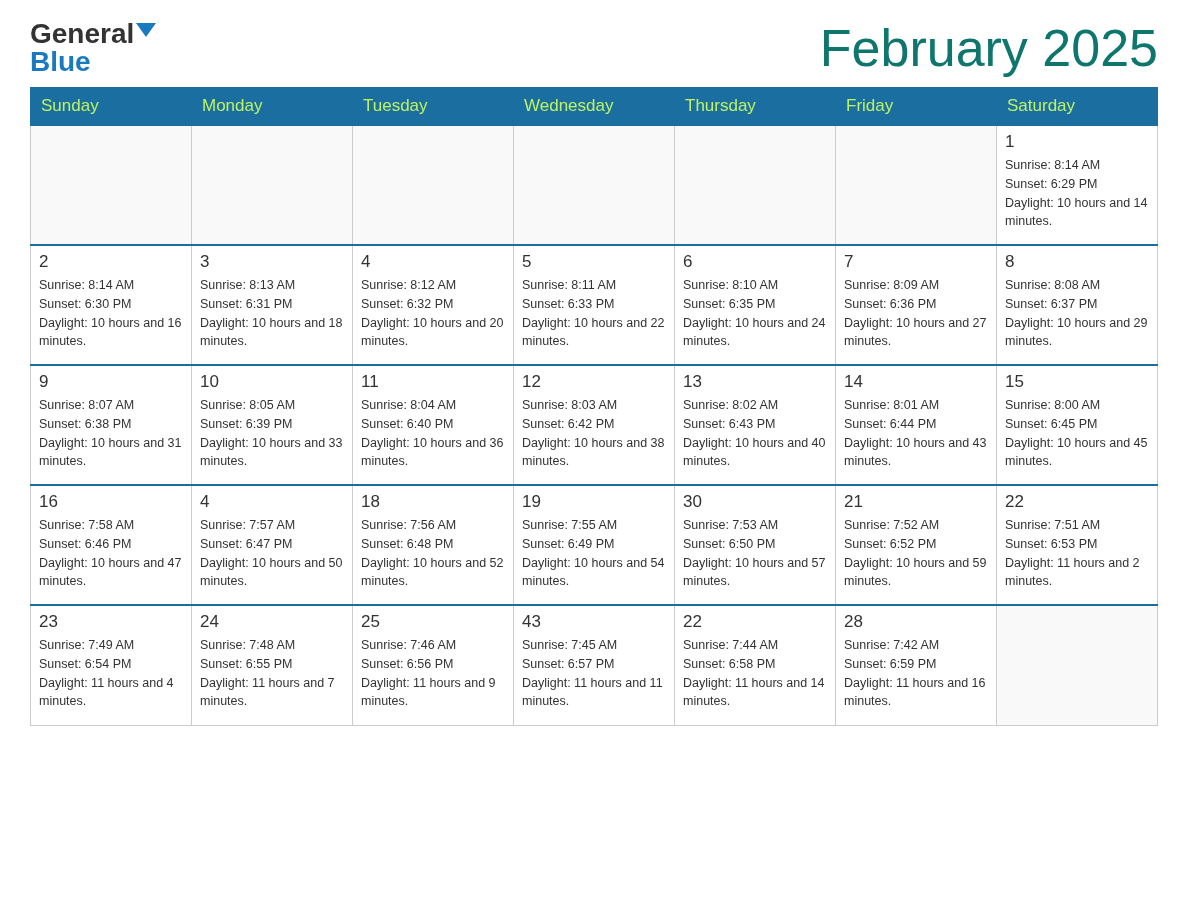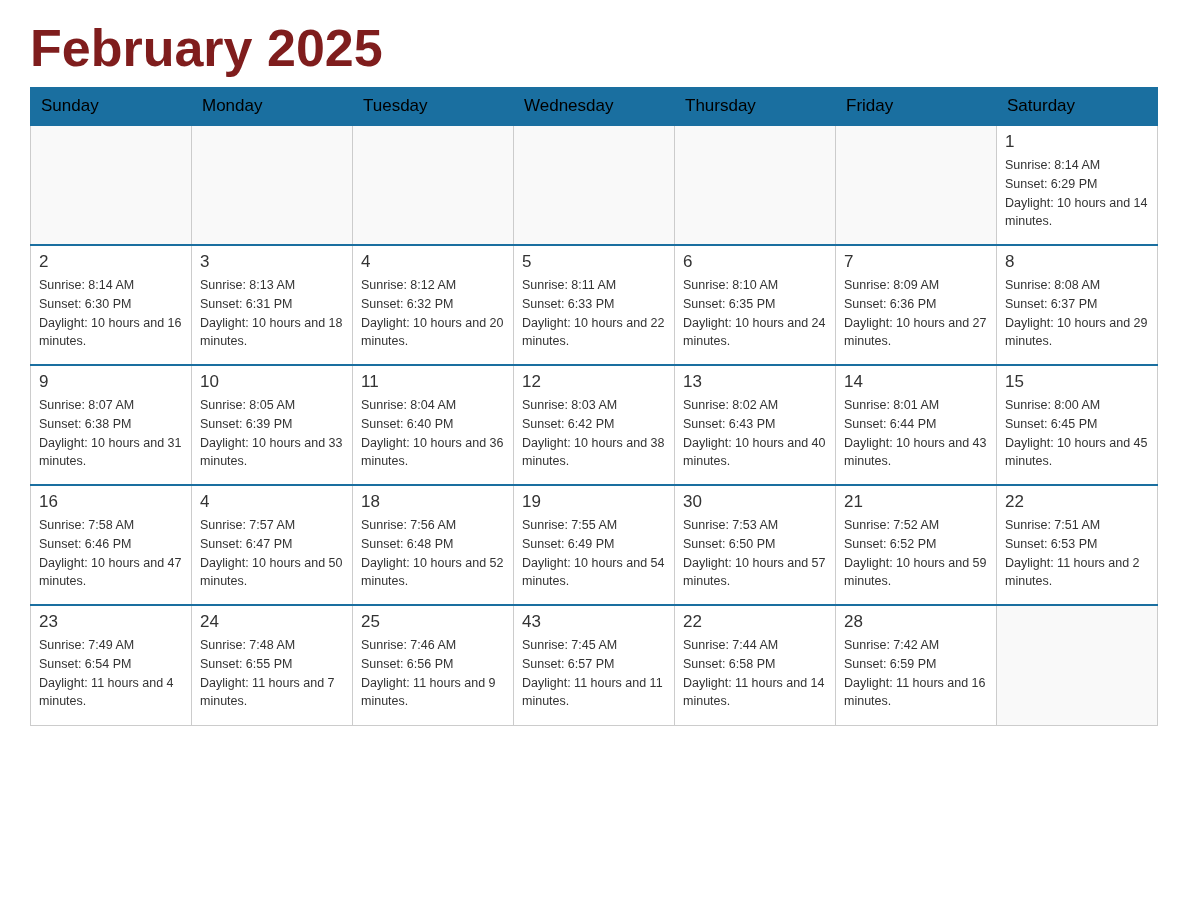--- a/index.html
+++ b/index.html
@@ -37,37 +37,37 @@
       margin-left: 2px;
       vertical-align: middle;
       position: relative;
       top: -4px;
     }
     .title-section {
       text-align: right;
     }
     .month-title {
       font-size: 52px;
-      font-weight: bold;
-      color: #7f1d1d;
+      font-weight: normal;
+      color: #0f766e;
       line-height: 1.1;
     }
     .location {
       font-size: 22px;
       color: #444;
       margin-top: 4px;
     }
     .calendar {
       width: 100%;
       border-collapse: collapse;
       margin-top: 10px;
     }
     .calendar th {
       background-color: #1a6fa0;
-      color: #000000;
+      color: #bef264;
       text-align: left;
       padding: 8px 10px;
       font-size: 17px;
       font-weight: normal;
       border: 1px solid #1a6fa0;
     }
     .calendar td {
       border: 1px solid #ccc;
       vertical-align: top;
       padding: 6px 8px;
@@ -90,20 +90,27 @@
       background: #f9f9f9;
     }
     tr.week-row td {
       border-top: 2px solid #1a6fa0;
     }
   </style>
 </head>
 <body>
 
 <div class="header">
+  <div class="logo">
+    <div style="display:flex; align-items:center;">
+      <span class="logo-text">General</span>
+      <span class="logo-triangle"></span>
+    </div>
+    <span class="logo-text" style="color:#1a7abf; font-size:28px;">Blue</span>
+  </div>
   <div class="title-section">
     <div class="month-title">February 2025</div>
   </div>
 </div>
 
 <table class="calendar">
   <thead>
     <tr>
     <th>Sunday</th>
         <th>Monday</th>

